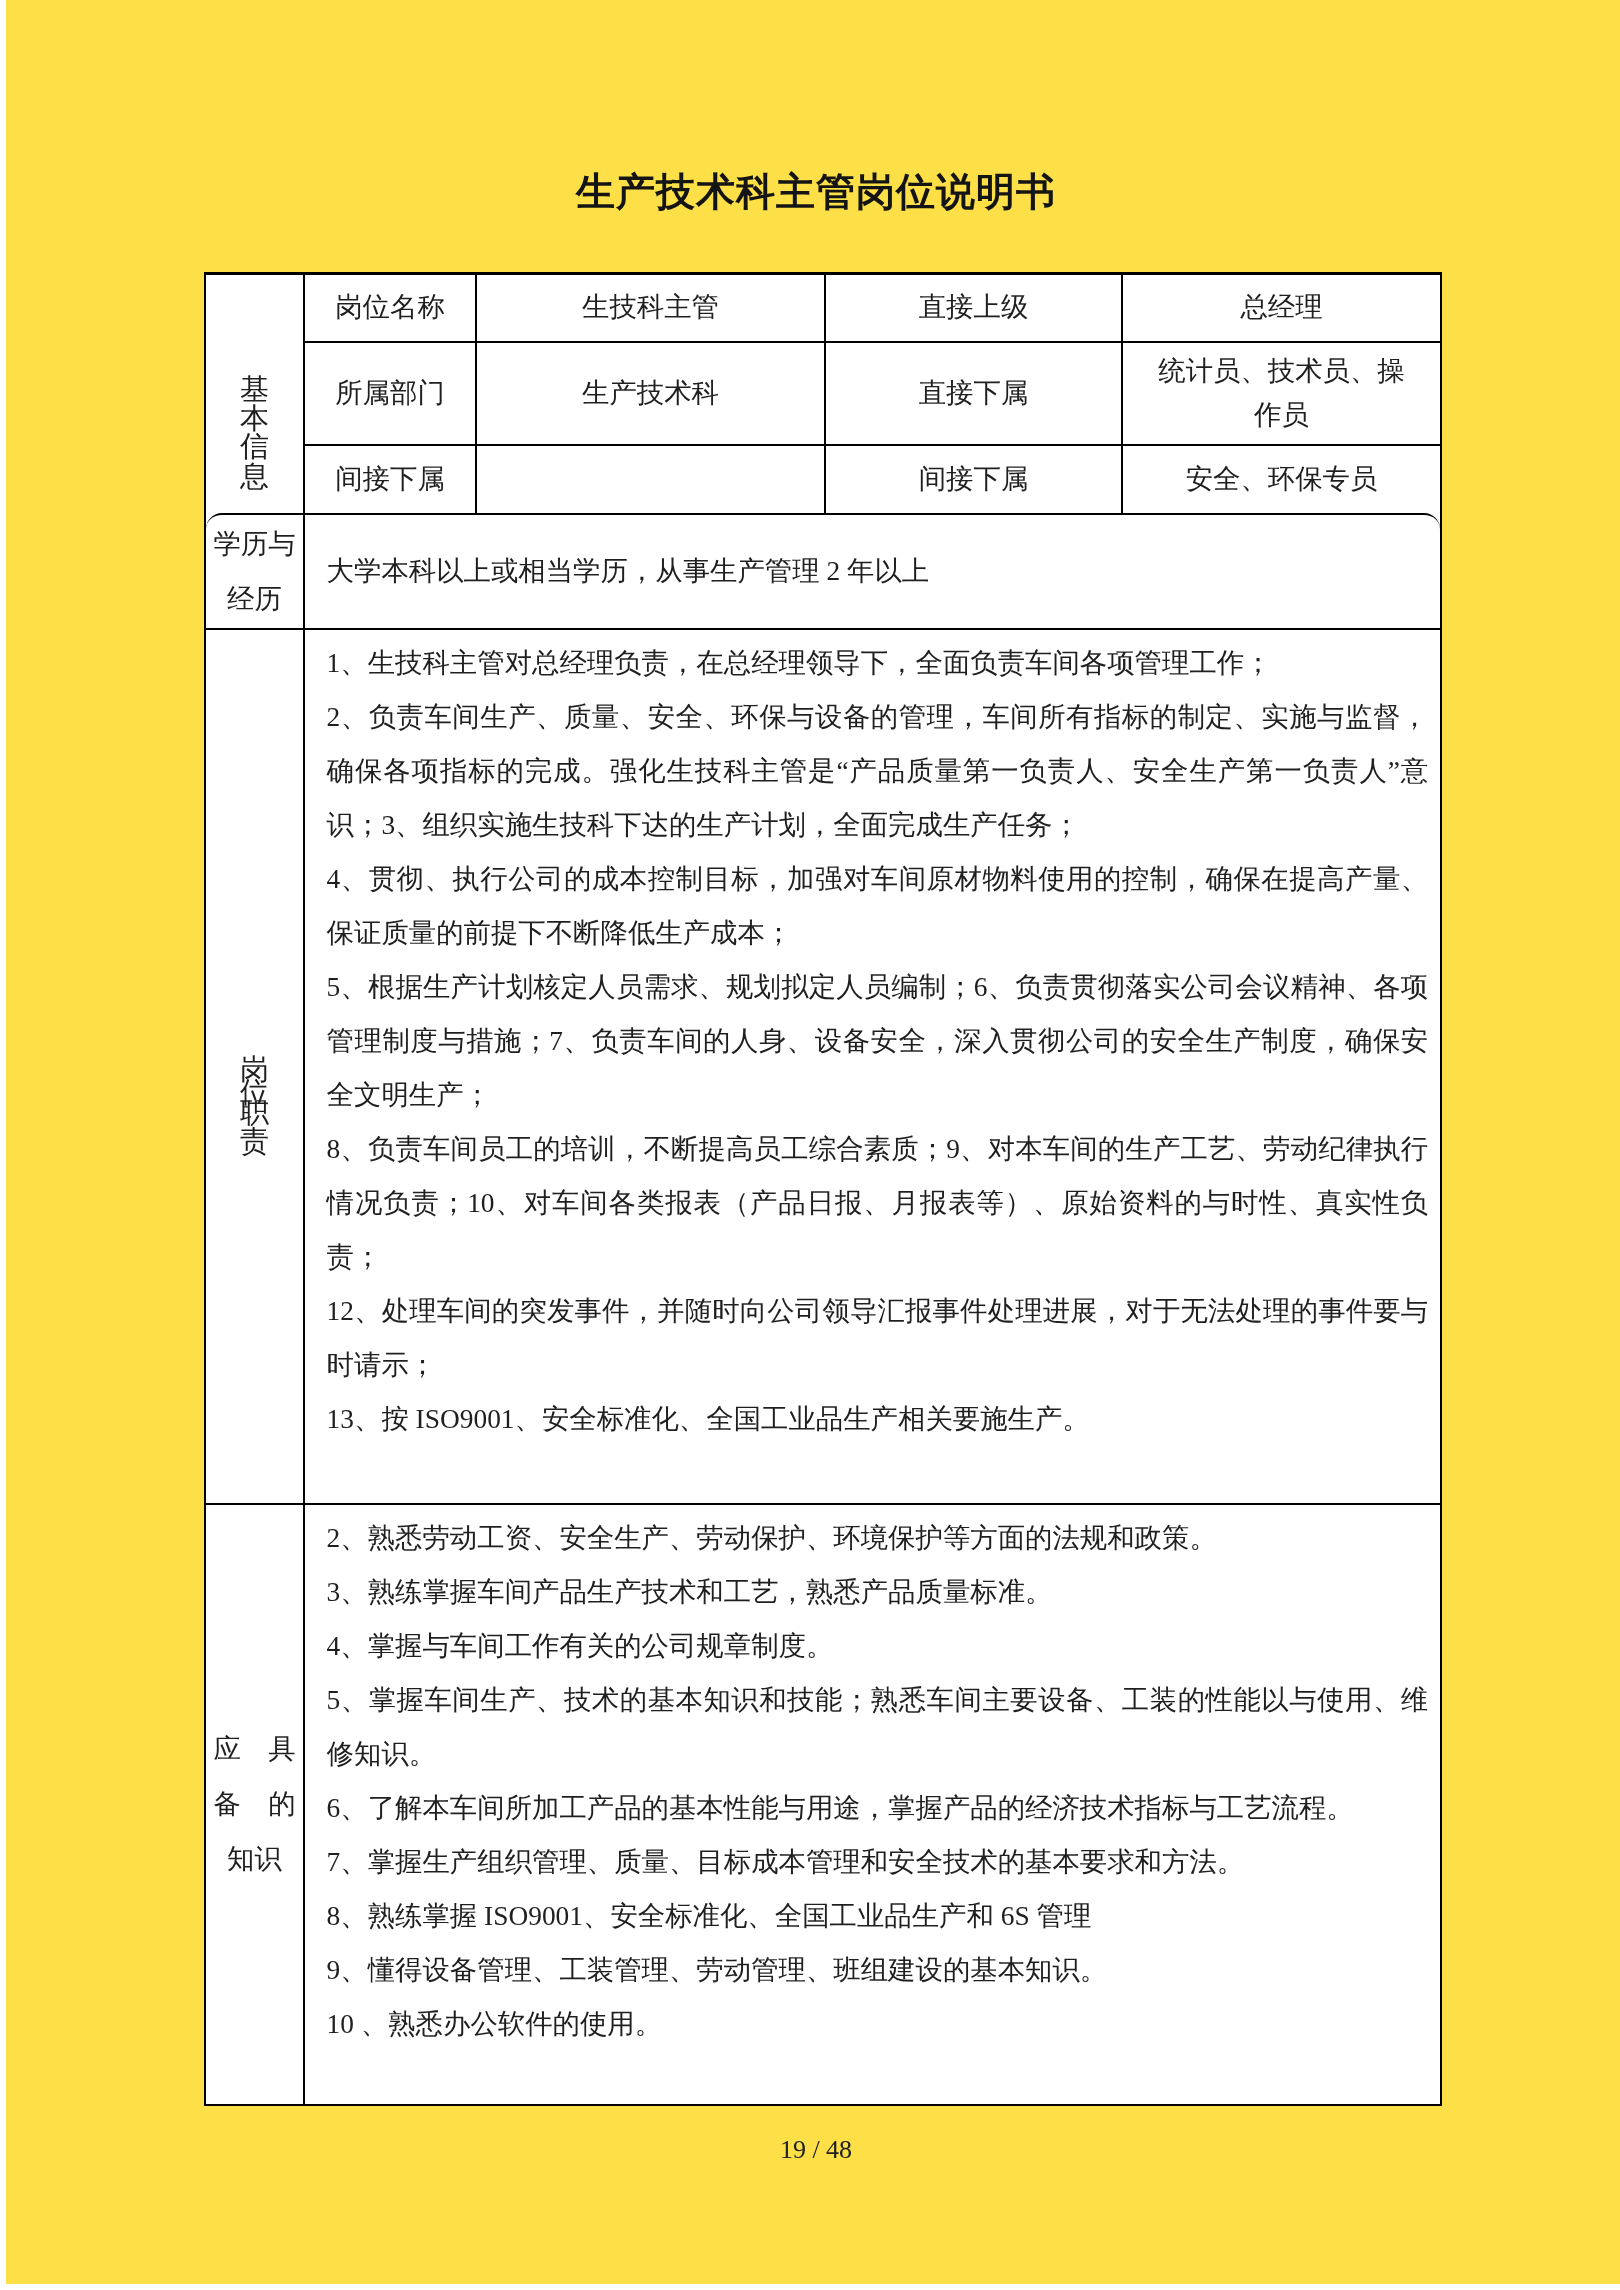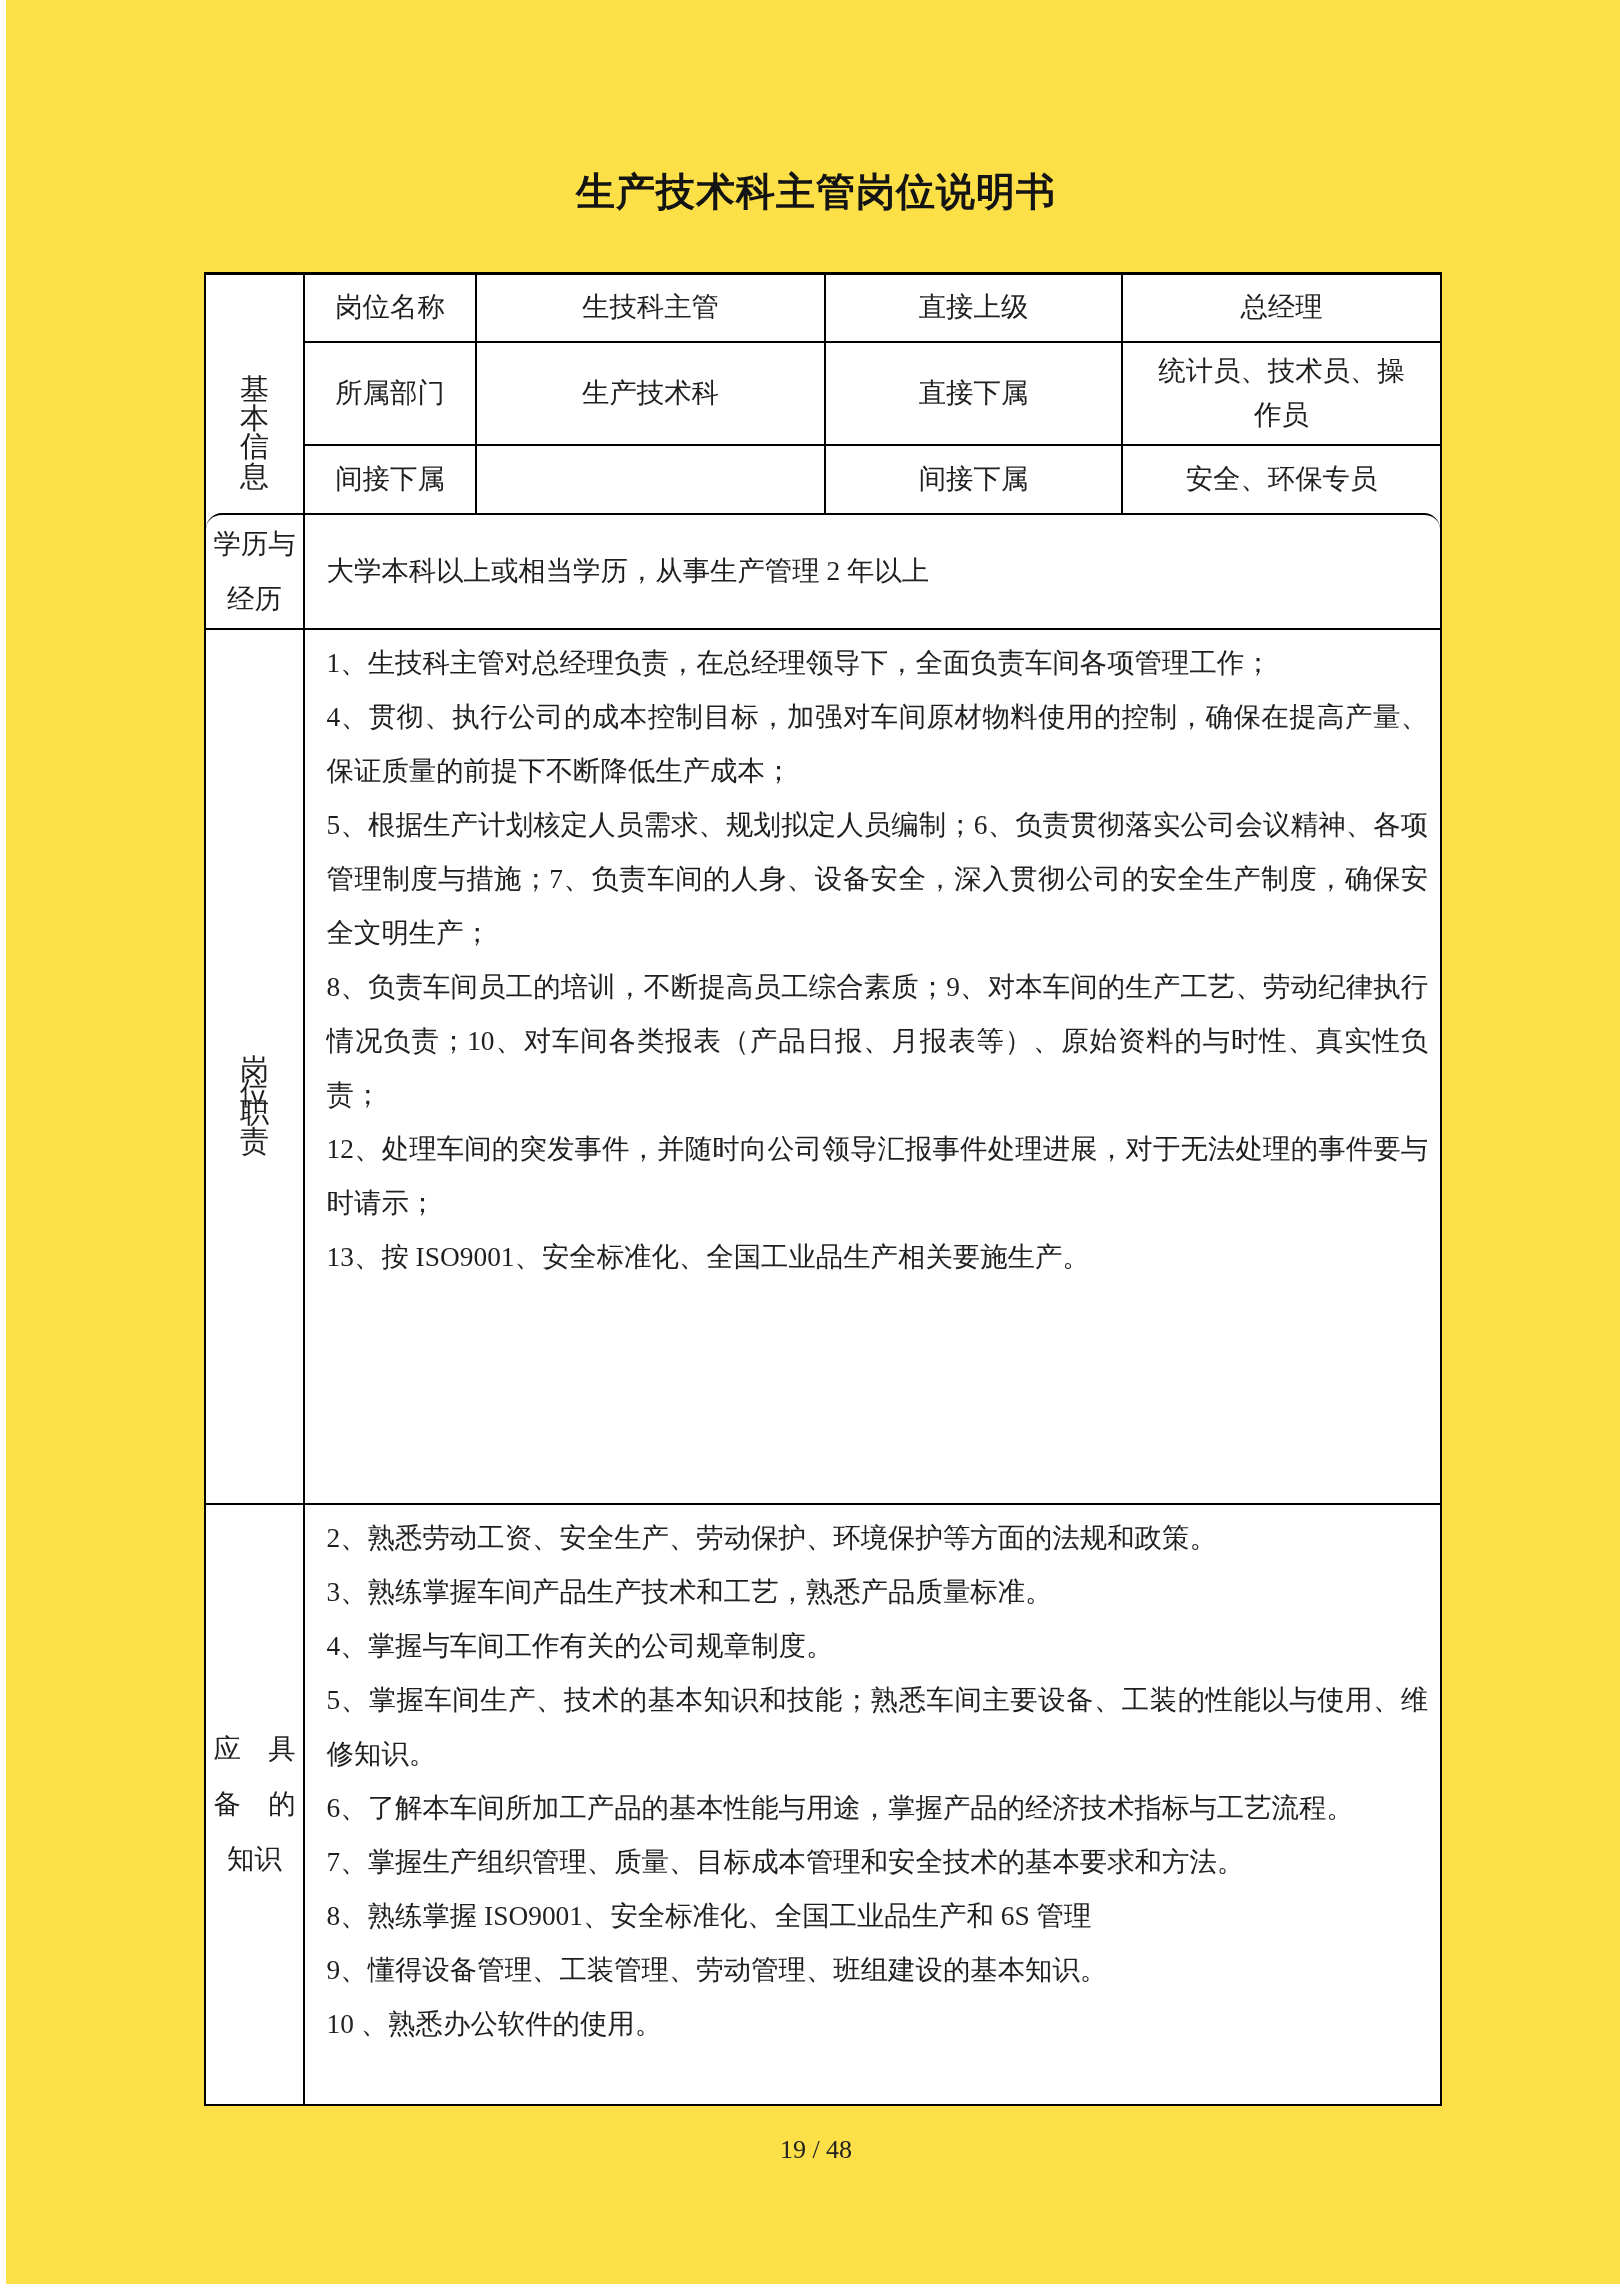--- a/index.html
+++ b/index.html
@@ -86,20 +86,21 @@
       </div>
       <div class="cell bl edu-content">大学本科以上或相当学历，从事生产管理 2 年以上</div>
     </div>
 
     <div class="sec secC">
       <div class="cell vlabel ls-duty">
         <span>岗位职责</span>
       </div>
       <div class="cell bl paras">
         <p>1、生技科主管对总经理负责，在总经理领导下，全面负责车间各项管理工作；</p>
+        <p>2、负责车间生产、质量、安全、环保与设备的管理，车间所有指标的制定、实施与监督，确保各项指标的完成。强化生技科主管是“产品质量第一负责人、安全生产第一负责人”意识；3、组织实施生技科下达的生产计划，全面完成生产任务；</p>
         <p>4、贯彻、执行公司的成本控制目标，加强对车间原材物料使用的控制，确保在提高产量、保证质量的前提下不断降低生产成本；</p>
         <p>5、根据生产计划核定人员需求、规划拟定人员编制；6、负责贯彻落实公司会议精神、各项管理制度与措施；7、负责车间的人身、设备安全，深入贯彻公司的安全生产制度，确保安全文明生产；</p>
         <p>8、负责车间员工的培训，不断提高员工综合素质；9、对本车间的生产工艺、劳动纪律执行情况负责；10、对车间各类报表（产品日报、月报表等）、原始资料的与时性、真实性负责；</p>
         <p>12、处理车间的突发事件，并随时向公司领导汇报事件处理进展，对于无法处理的事件要与时请示；</p>
         <p>13、按 ISO9001、安全标准化、全国工业品生产相关要施生产。</p>
       </div>
     </div>
 
     <div class="sec secD">
       <div class="cell stack">

